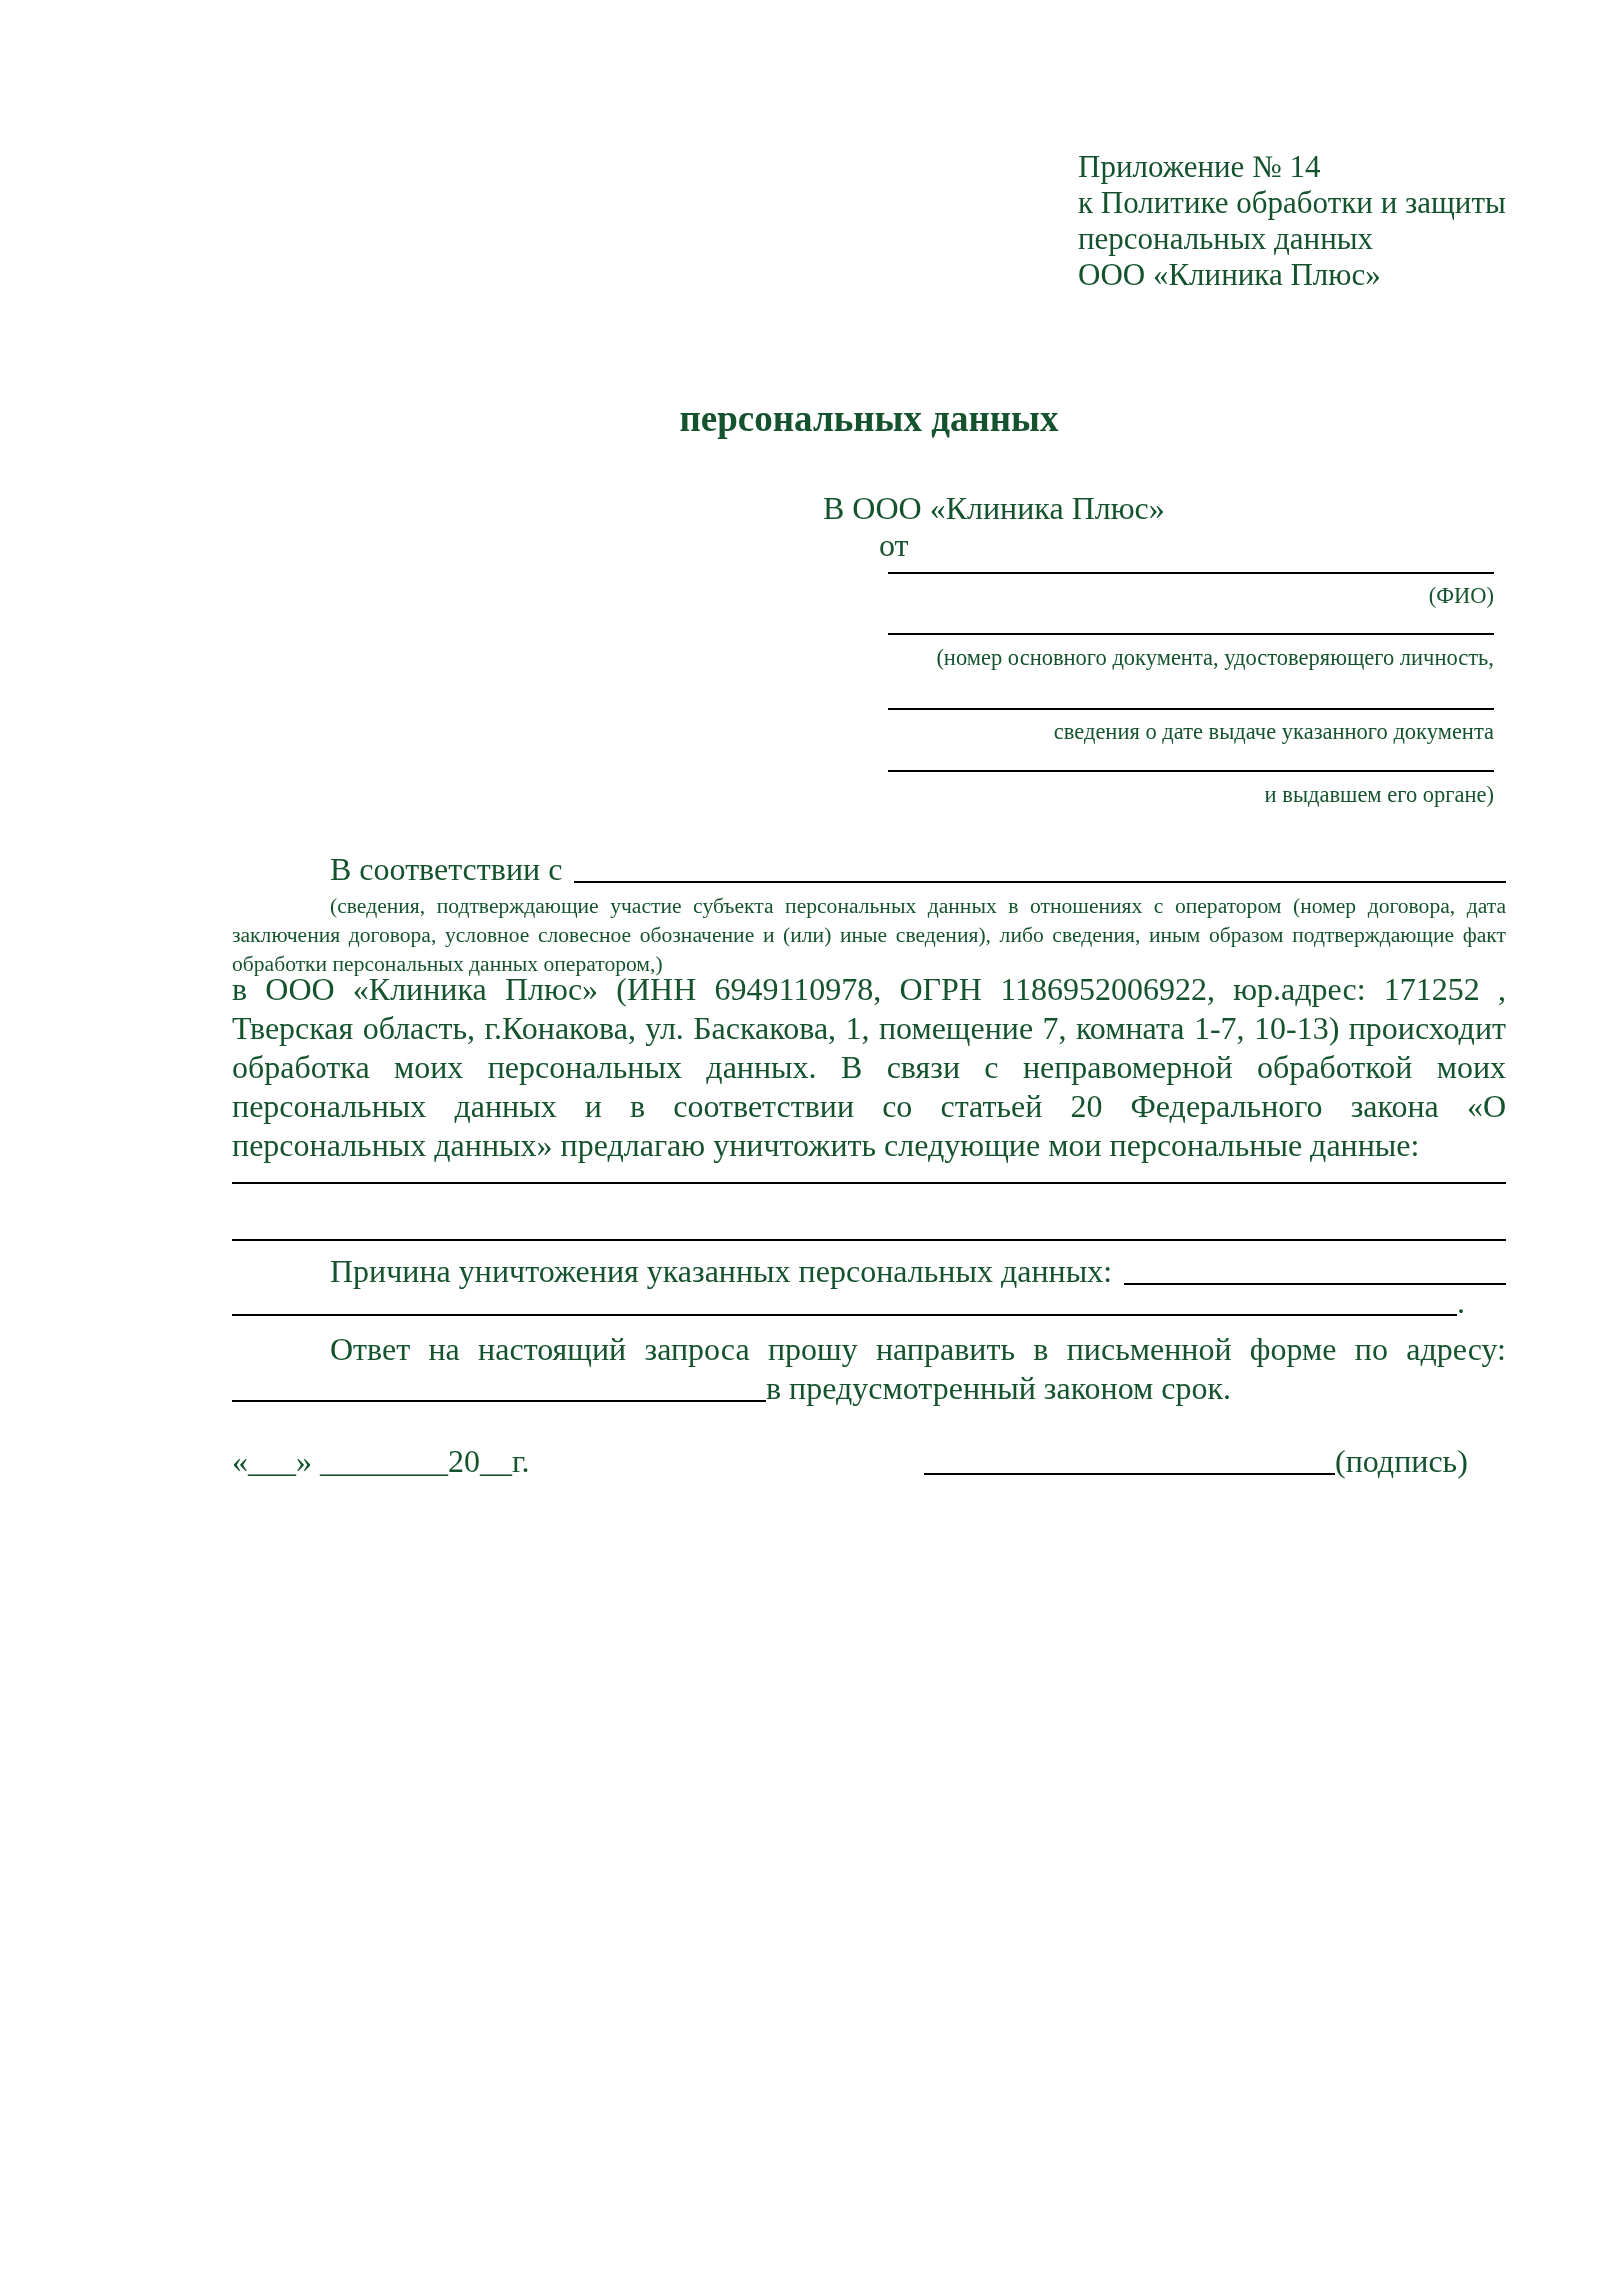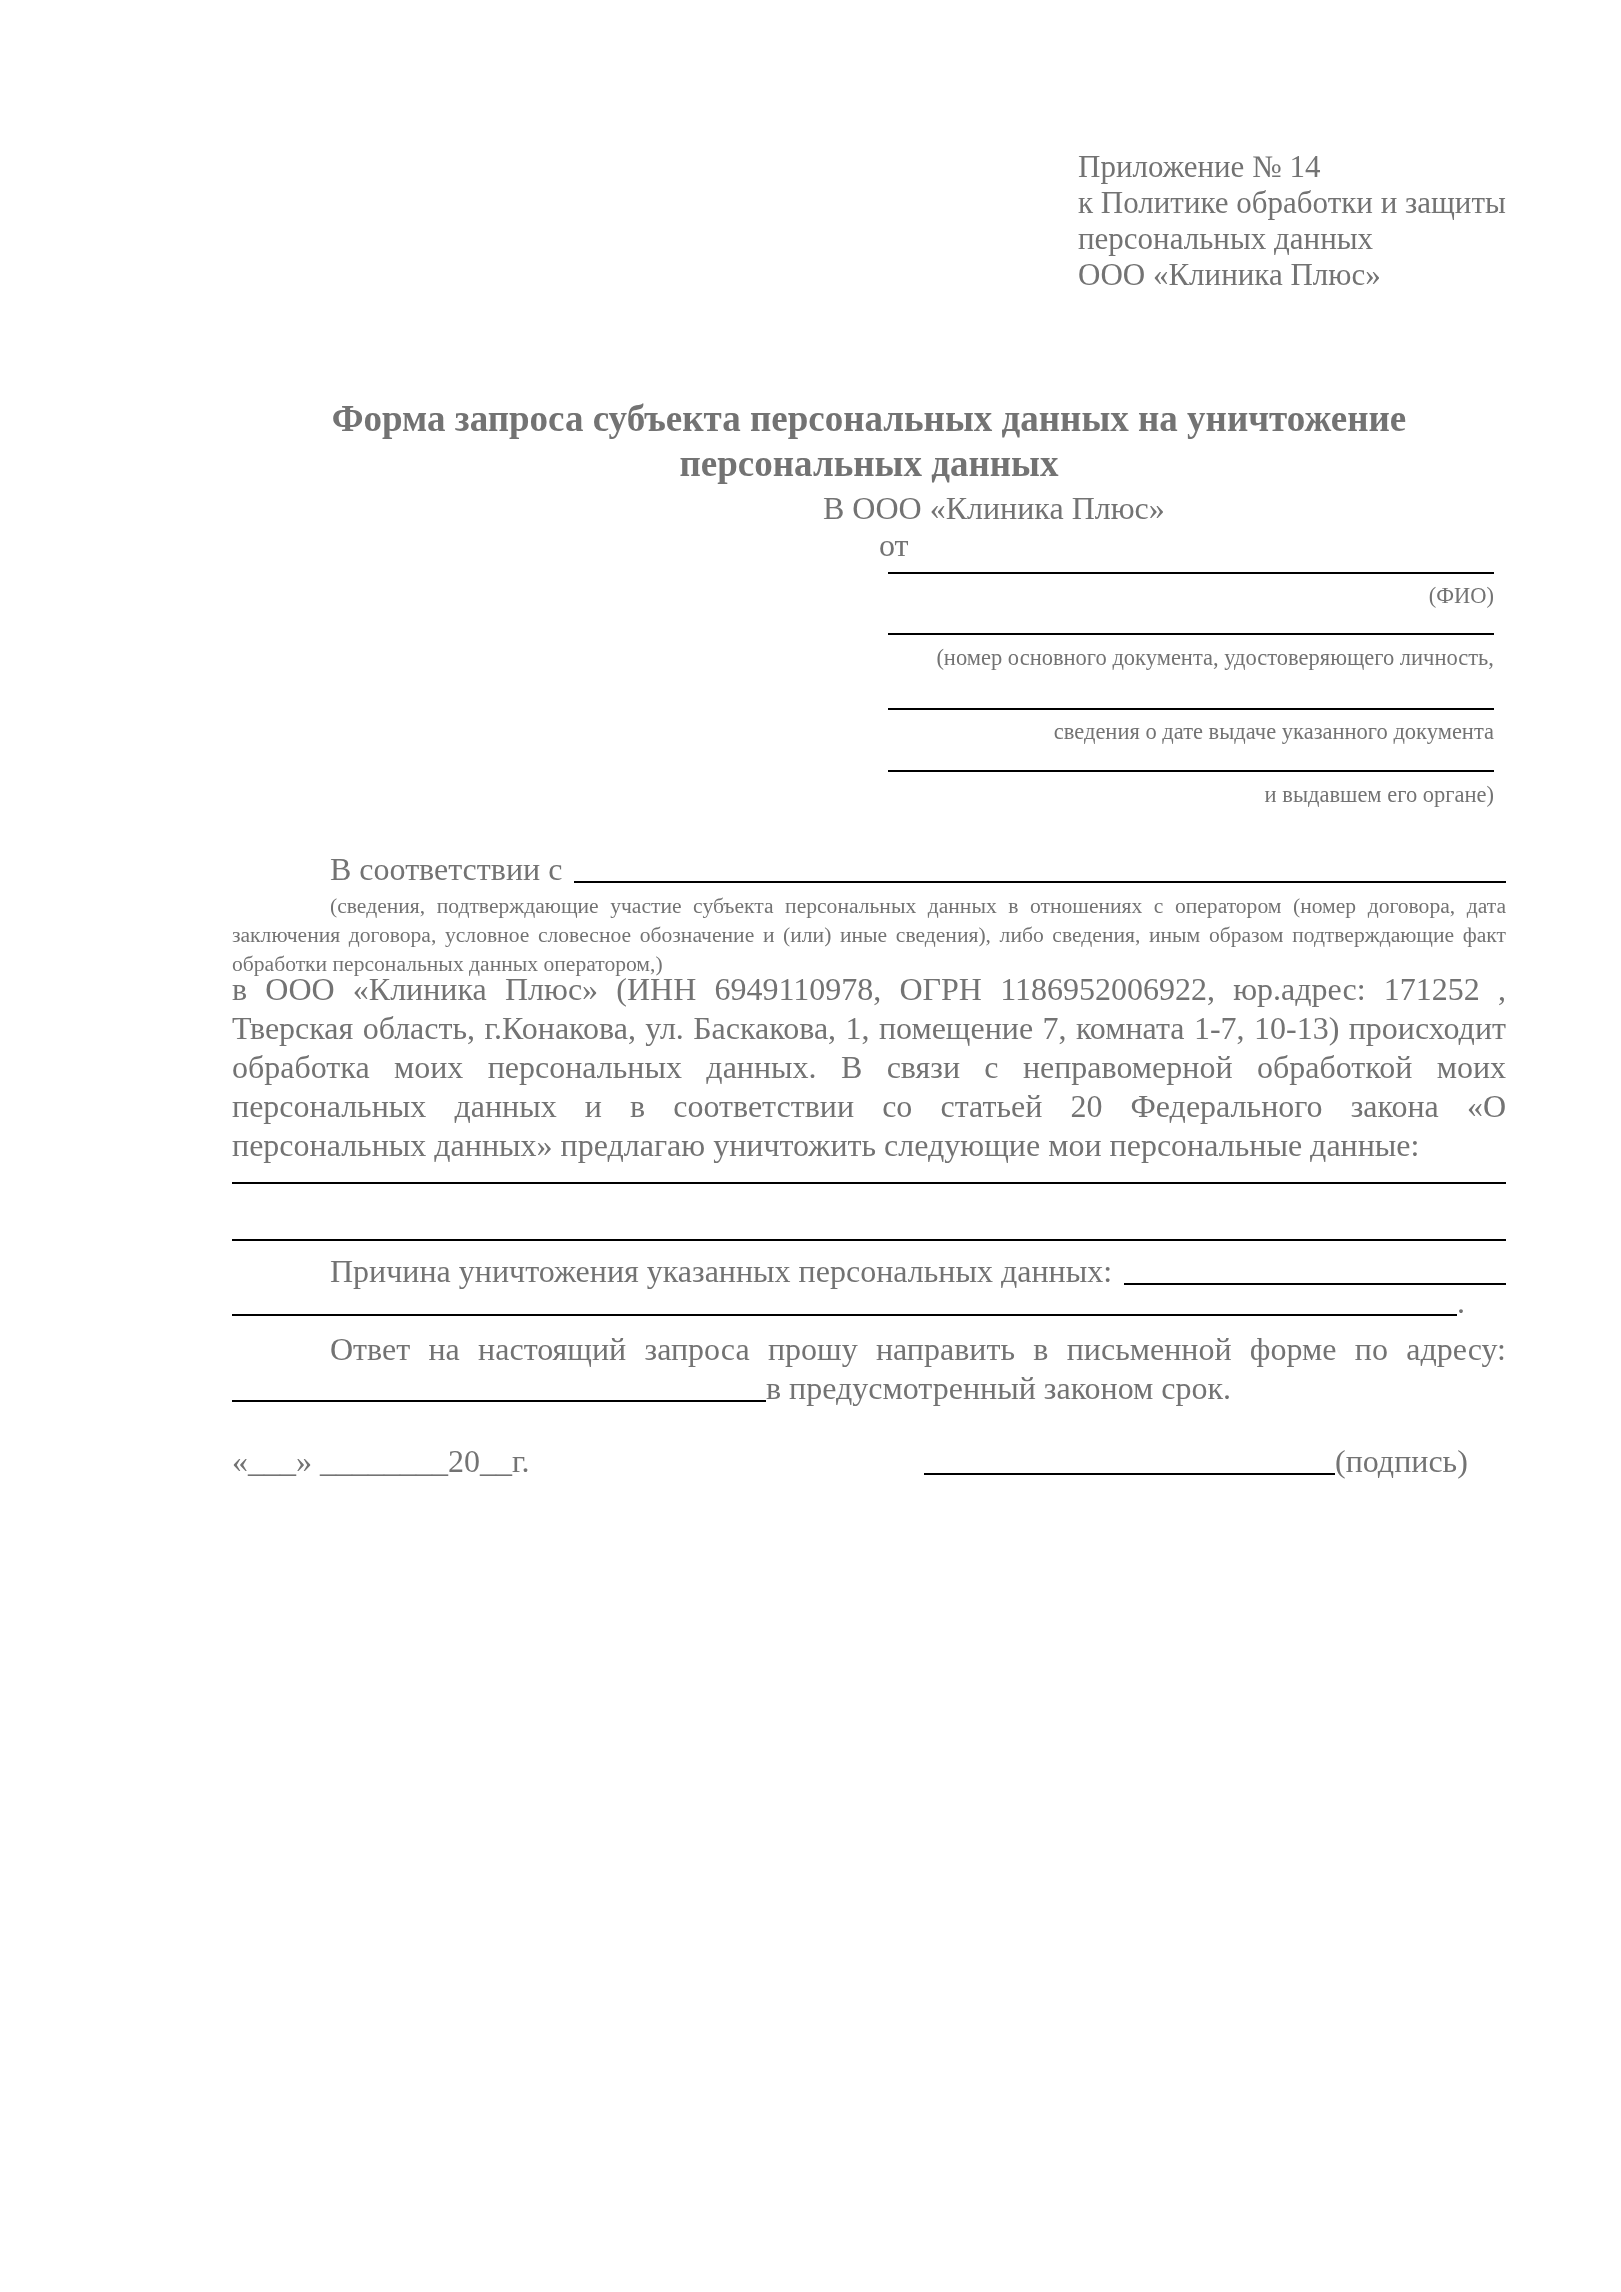--- a/index.html
+++ b/index.html
@@ -1,21 +1,21 @@
 <!DOCTYPE html>
 <html lang="ru"><head>
 <meta charset="utf-8">
 <style>
   html, body { margin: 0; padding: 0; background: #ffffff; }
   .page {
     position: relative;
     width: 1621px;
     height: 2293px;
     background: #ffffff;
-    color: #737373;
+    color: #14532d;
     font-family: "Liberation Serif", "DejaVu Serif", serif;
     overflow: hidden;
   }
   .abs { position: absolute; }
 
   .appendix {
     left: 1078px; top: 149px;
     font-size: 31px; line-height: 36px;
     white-space: nowrap;
   }
@@ -89,21 +89,20 @@
 <div class="page">
 
   <div class="abs appendix">
     <div>Приложение № 14</div>
     <div>к Политике обработки и защиты</div>
     <div>персональных данных</div>
     <div>ООО «Клиника Плюс»</div>
   </div>
 
   <div class="abs title">
-    <div>Форма запроса субъекта персональных данных на уничтожение</div>
     <div>персональных данных</div>
   </div>
 
   <div class="abs addressee">В ООО «Клиника Плюс»</div>
   <div class="abs from-label">от</div>
 
   <div class="rule" style="left:888px; top:572px; width:606px;"></div>
   <div class="field-caption" style="top:582px;">(ФИО)</div>
 
   <div class="rule" style="left:888px; top:633px; width:606px;"></div>

